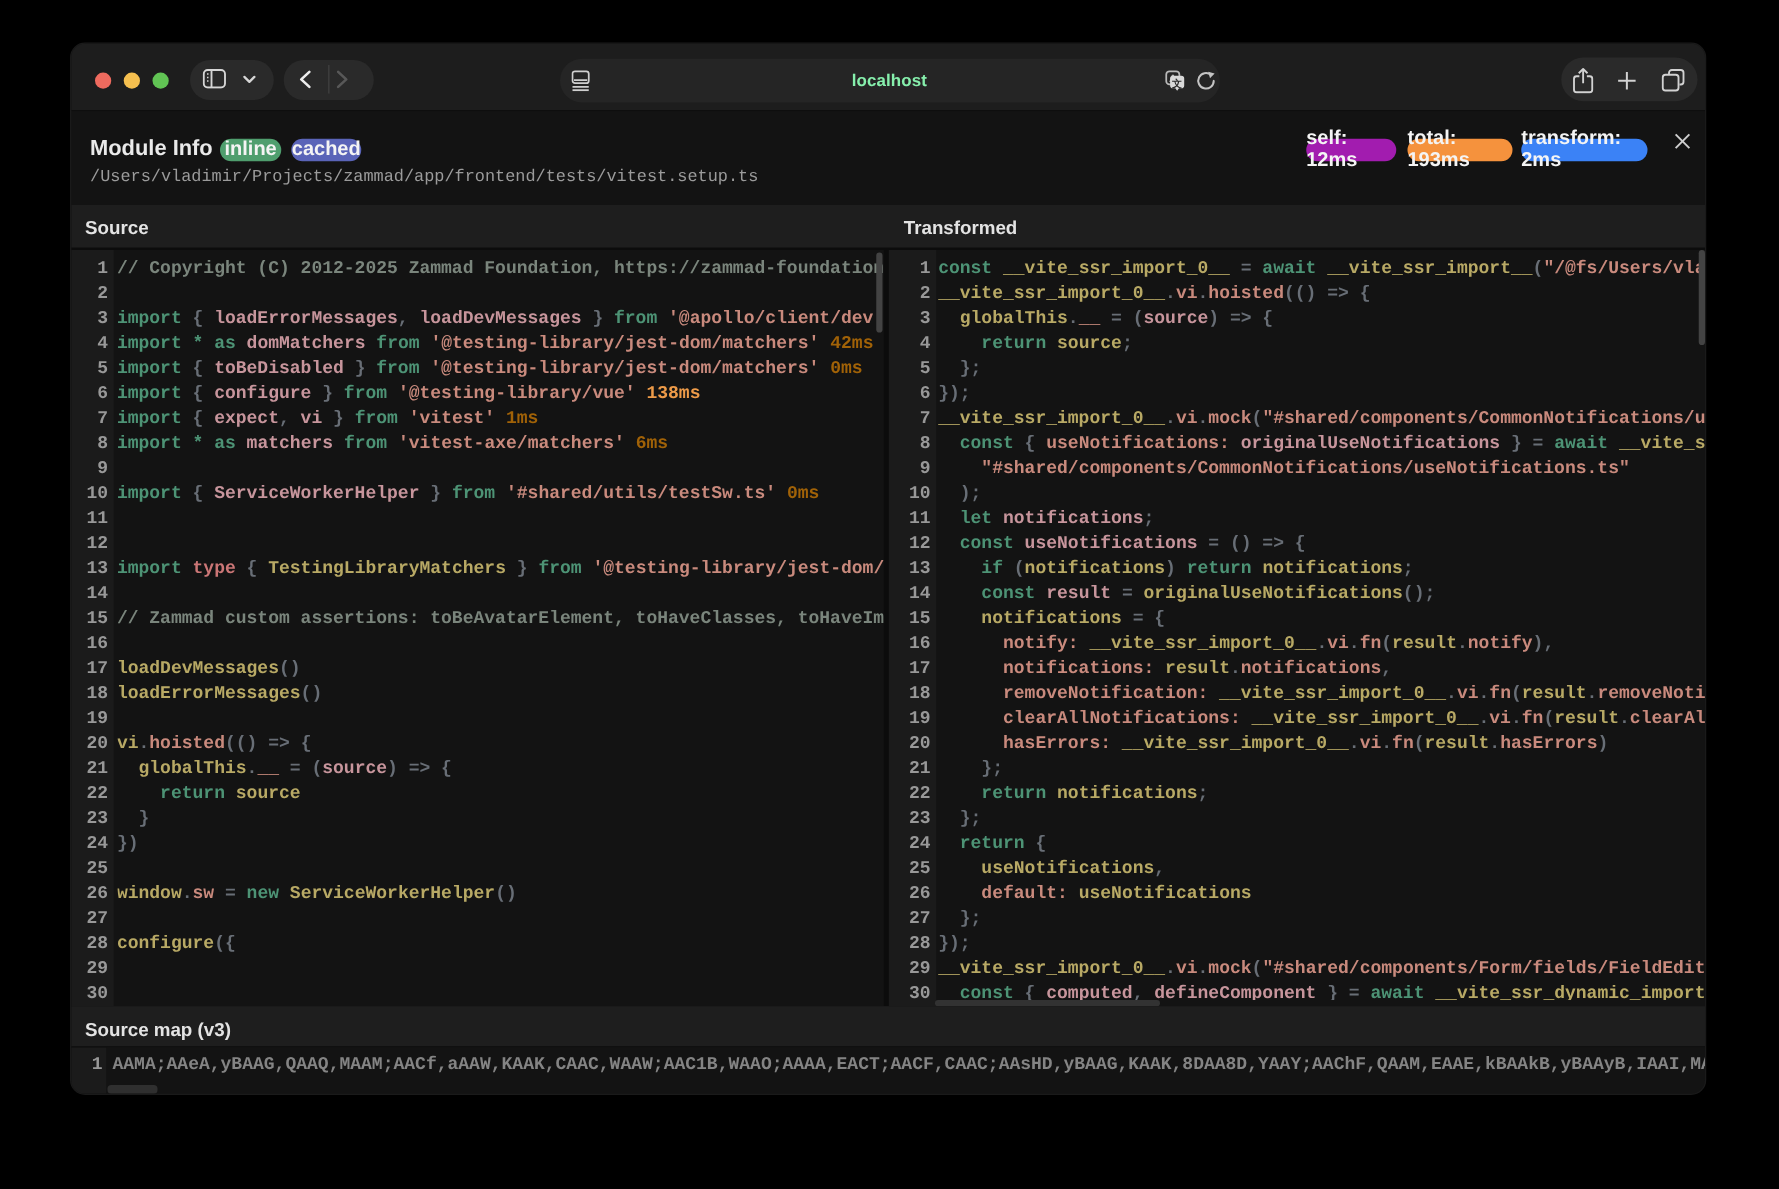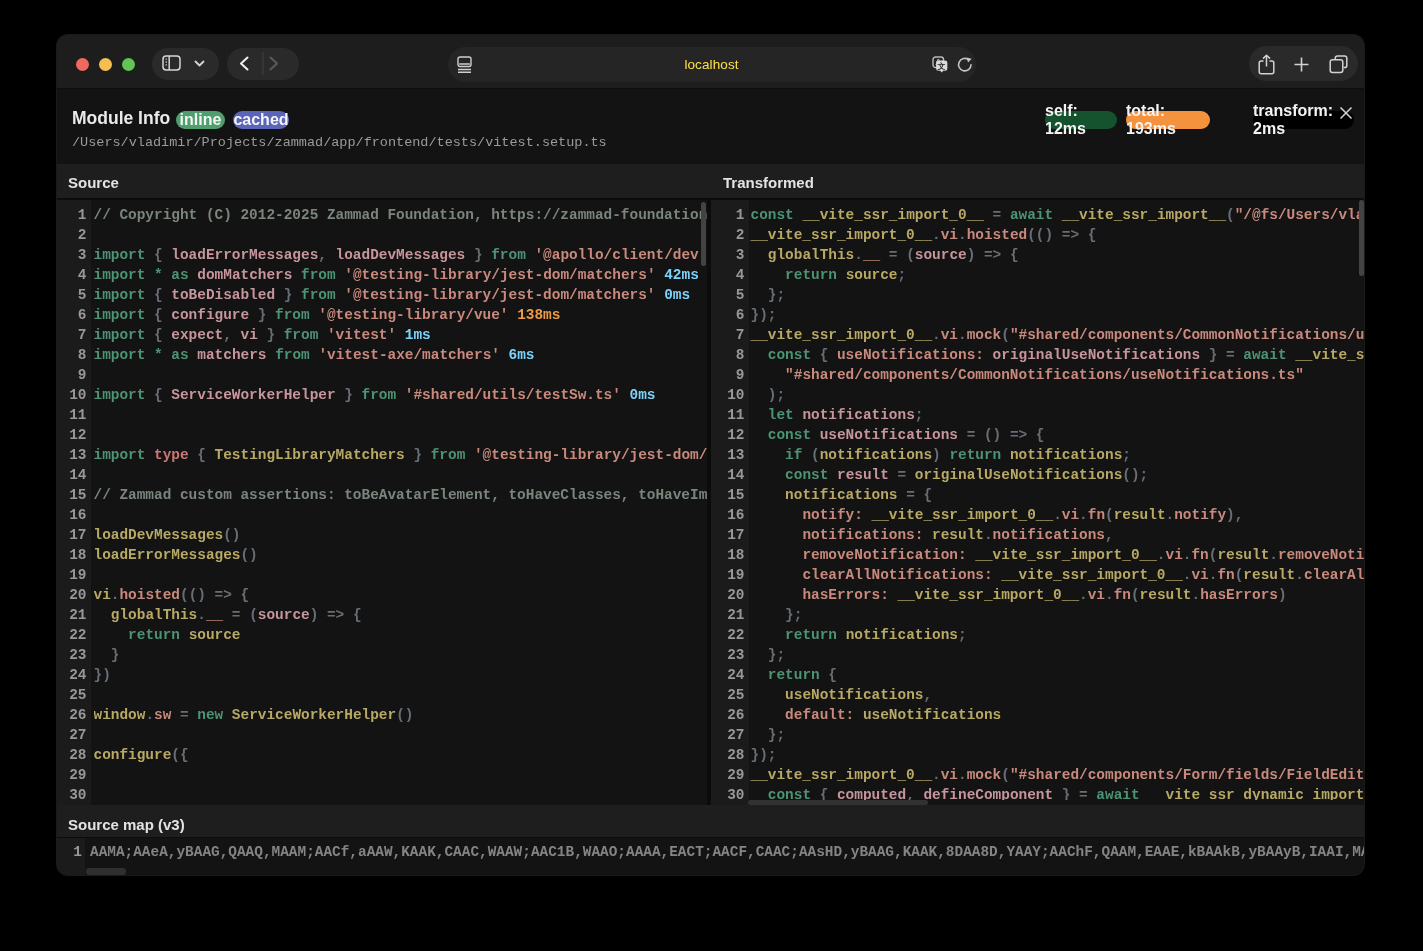--- a/index.html
+++ b/index.html
@@ -2,21 +2,21 @@
 <html><head><meta charset="utf-8"><style>
 * { margin:0; padding:0; box-sizing:border-box; }
 html,body { width:1423px; height:951px; background:#000; overflow:hidden; }
 body { font-family:"Liberation Sans", sans-serif; position:relative; }
 #win { position:absolute; left:57px; top:35px; width:1307px; height:840px; background:#131313; border-radius:11px; overflow:hidden; box-shadow:0 0 0 1px rgba(255,255,255,0.10); }
 
 #tb { position:absolute; left:0; top:0; width:1307px; height:54px; background:#1d1d1d; border-bottom:1px solid #0e0e0e; }
 .tl { position:absolute; top:22.5px; width:13px; height:13px; border-radius:50%; }
 .pill { position:absolute; top:12.5px; height:32px; border-radius:16px; background:#2a2a2a; }
 #url { position:absolute; left:390.5px; top:12px; width:528px; height:35px; border-radius:17.5px; background:#252525; }
-#url .host { position:absolute; left:0; right:0; top:0; bottom:0; display:flex; align-items:center; justify-content:center; color:#fde047; font-size:13.5px; font-weight:400; letter-spacing:0.1px; }
+#url .host { position:absolute; left:0; right:0; top:0; bottom:0; display:flex; align-items:center; justify-content:center; color:#86efac; font-size:13.5px; font-weight:700; letter-spacing:0.1px; }
 svg { position:absolute; }
 
 #mh { position:absolute; left:0; top:55px; width:1171px; height:74px; }
 #mtitle { position:absolute; left:15px; color:#eaeaea; font-size:17.5px; font-weight:700; }
 .badge { position:absolute; height:18.5px; border-radius:10px; color:#f4f4f4; font-size:16px; font-weight:700; display:flex; align-items:center; justify-content:center; }
 #path { position:absolute; left:15px; top:45px; color:#9b9b9b; font-family:"Liberation Mono", monospace; font-size:13.5px; }
 
 .strip { position:absolute; width:1307px; background:#1e1e1e; border-bottom:2px solid #0c0c0c; }
 .strip .label { position:absolute; color:#e3e3e3; font-size:15px; font-weight:700; }
 
@@ -25,21 +25,21 @@
 .nums { position:absolute; text-align:right; color:#989898; }
 .codecol { position:absolute; }
 .gutter { position:absolute; background:#1b1b1b; }
 .k { color:#4d9375; }
 .t { color:#cb7676; }
 .y { color:#b8a965; }
 .p { color:#c7959c; }
 .s { color:#c98a7d; }
 .g { color:#686e76; }
 .c { color:#7a857c; }
-.d { color:#7dd3fc; }
+.d { color:#a16207; }
 .o { color:#ee9b49; }
 .thumb { position:absolute; background:#434343; border-radius:3px; }
 </style></head>
 <body>
 <div id="win">
   <div id="tb">
     <div class="tl" style="left:18.5px; background:#ee6a5e;"></div>
     <div class="tl" style="left:41.5px; background:#f5bf4f;"></div>
     <div class="tl" style="left:64.5px; background:#61c454;"></div>
     <div class="pill" style="left:95px; width:67px;"></div>
@@ -103,23 +103,23 @@
 
     <svg style="left:1272px; top:19.5px;" width="19" height="19" viewBox="0 0 19 19">
       <path d="M6.2 4.2 v-1 a2.2 2.2 0 0 1 2.2 -2.2 h7.2 a2.2 2.2 0 0 1 2.2 2.2 v7.2 a2.2 2.2 0 0 1 -2.2 2.2 h-1" fill="none" stroke="#d2d2d2" stroke-width="1.5"></path>
       <rect x="1.2" y="4.8" width="12.6" height="12.6" rx="2.2" fill="none" stroke="#d2d2d2" stroke-width="1.5"></rect>
     </svg>
   </div>
   <div id="mh">
     <div id="mtitle" style="top:18px;">Module Info</div>
     <div class="badge" style="left:119px; top:20.5px; width:49px; background:#4f9e6e;">inline</div>
     <div class="badge" style="left:176px; top:20.5px; width:56px; background:#5a64b8;">cached</div>
-    <div class="badge" style="left:988px; top:20.5px; width:72px; background:#14532d;">self: 12ms</div>
+    <div class="badge" style="left:988px; top:20.5px; width:72px; background:#a21caf;">self: 12ms</div>
     <div class="badge" style="left:1069px; top:20.5px; width:84px; background:#f5923d;">total: 193ms</div>
-    <div class="badge" style="left:1196px; top:20.5px; width:101px; background:#000000;">transform: 2ms</div>
+    <div class="badge" style="left:1160px; top:20.5px; width:101px; background:#3b82f6;">transform: 2ms</div>
     <svg style="left:1282px; top:16px;" width="14" height="14" viewBox="0 0 14 14">
       <line x1="1.5" y1="1.5" x2="12.5" y2="12.5" stroke="#cfcfcf" stroke-width="1.6"></line>
       <line x1="12.5" y1="1.5" x2="1.5" y2="12.5" stroke="#cfcfcf" stroke-width="1.6"></line>
     </svg>
     <div id="path">/Users/vladimir/Projects/zammad/app/frontend/tests/vitest.setup.ts</div>
   </div>
 
   <div class="strip" style="top:129px; height:36px;">
     <div class="label" style="left:11px; top:9.5px;">Source</div>
     <div class="label" style="left:666px; top:9.5px;">Transformed</div>

